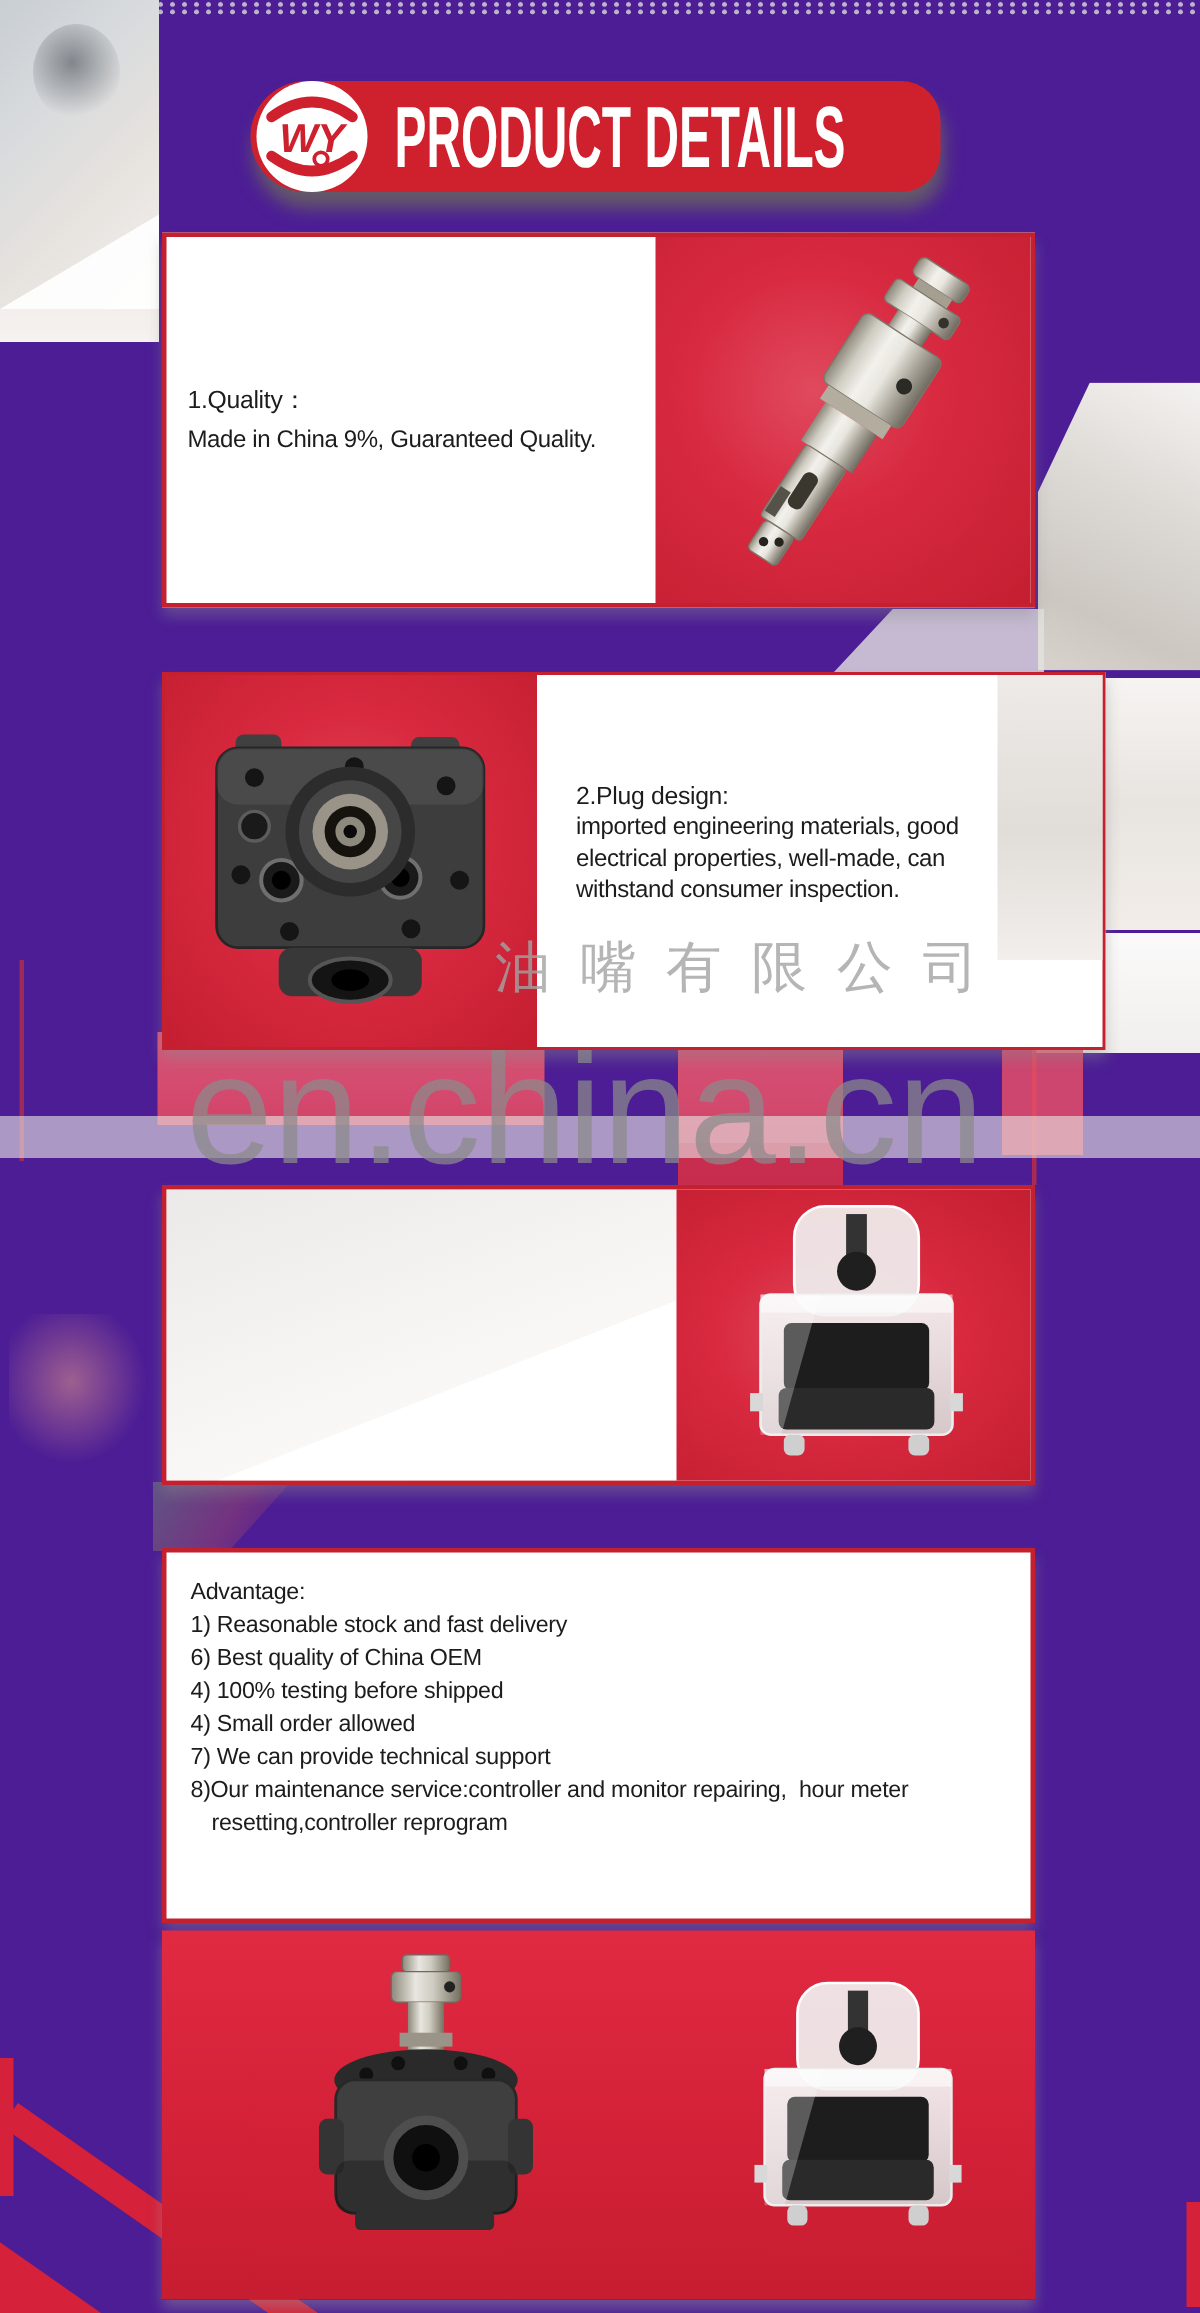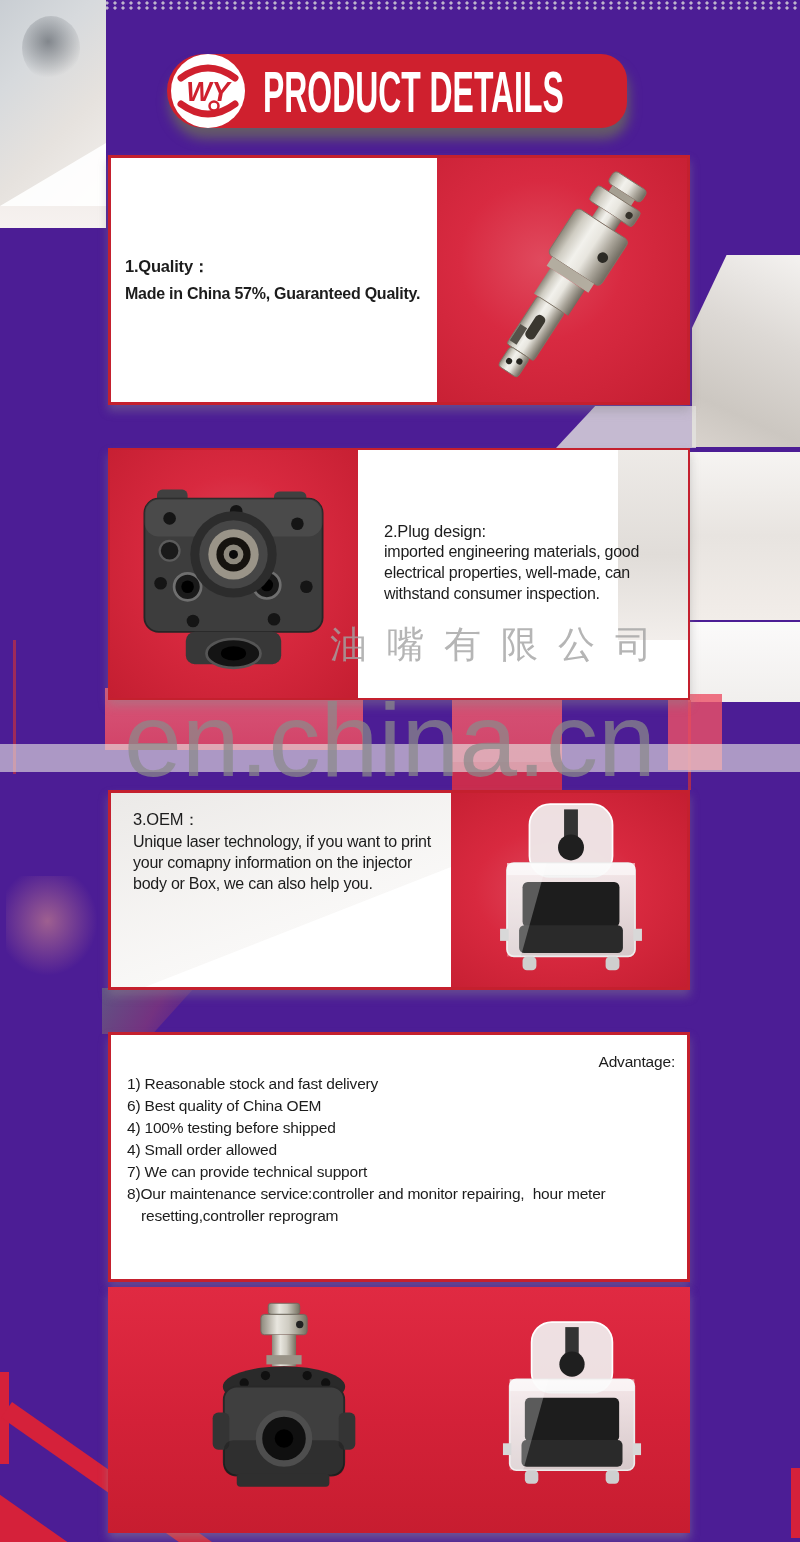--- a/index.html
+++ b/index.html
@@ -72,44 +72,44 @@
   }
   .banner-title{
     position:absolute;left:96px;top:9px;height:56px;line-height:58px;
     font-size:58px;font-weight:700;color:#ffffff;letter-spacing:0;
     transform:scaleX(.55);transform-origin:left center;white-space:nowrap;
   }
   .logo{position:absolute;left:0;top:-4px;width:82px;height:82px;}
   
   .card{position:absolute;box-sizing:border-box;background:#fff;border:3px solid #c4202e;
     box-shadow:0 6px 9px rgba(140,140,140,.4);z-index:4;}
-  .card1{left:108px;top:155px;width:582px;height:250px;font-weight:bold;}
+  .card1{left:108px;top:155px;width:582px;height:250px;}
   .card1-red{position:absolute;right:0;top:0;width:250px;height:244px;
     background:radial-gradient(ellipse at 42% 42%,#e04a5e 0%,#d82a41 40%,#c41e31 100%);}
   .card1-text{position:absolute;left:14px;top:0;width:315px;height:244px;
     display:flex;flex-direction:column;justify-content:center;gap:5px;}
   .sec-h{font-size:16.5px;letter-spacing:-.2px;}
   .sec-b{font-size:16px;letter-spacing:-.25px;line-height:21px;}
-  .card2{left:108px;top:448px;width:582px;height:252px;border-width:2px;}
+  .card2{left:108px;top:448px;width:629px;height:252px;border-width:2px;}
   .card2-red{position:absolute;left:0;top:0;width:248px;height:248px;
     background:radial-gradient(ellipse at 50% 45%,#e04a5e 0%,#d8293f 45%,#c41e31 100%);}
   .card2-photo-strip{position:absolute;right:0;top:0;width:70px;height:190px;
     background:linear-gradient(180deg,#e9e5e1 0%,#d9d4cf 55%,#efeae6 100%);opacity:.8;}
   .card2-text{position:absolute;left:274px;top:72px;width:290px;}
   .card3{left:108px;top:790px;width:582px;height:200px;}
   .card3-left{position:absolute;left:0;top:0;width:340px;height:194px;
     background:linear-gradient(160deg,rgba(216,212,208,.5) 0%,rgba(236,233,230,.5) 45%,rgba(255,255,255,.2) 100%);}
   .card3-left .cut{position:absolute;left:0;bottom:0;width:340px;height:120px;background:#fff;
     clip-path:polygon(10% 100%,100% 100%,100% 0);opacity:.95;}
   .card3-red{position:absolute;right:0;top:0;width:236px;height:194px;
     background:radial-gradient(ellipse at 45% 50%,#e04a5e 0%,#d8293f 45%,#c41e31 100%);}
   .card3-text{position:absolute;left:22px;top:16px;width:308px;z-index:2;}
   .adv{left:108px;top:1032px;width:582px;height:250px;}
   .adv-inner{position:absolute;left:16px;top:16px;width:548px;}
-  .adv-h{font-size:15.5px;letter-spacing:-.2px;line-height:22px;text-align:right;}
+  .adv-h{font-size:15.5px;letter-spacing:-.2px;line-height:22px;}
   .adv-item{font-size:15.5px;letter-spacing:-.2px;line-height:22px;
     white-space:pre-wrap;padding-left:14px;text-indent:-14px;}
   
   .panel{left:108px;top:1287px;width:582px;height:246px;z-index:4;
     background:linear-gradient(180deg,#e02a42 0%,#d32138 55%,#c71d30 100%);
     box-shadow:0 6px 9px rgba(150,150,150,.45);}
   .prod{position:absolute;}
 </style>
 </head>
 <body>
@@ -169,21 +169,21 @@
           <rect x="58" y="184" width="12" height="30" rx="5" fill="#3a372f"></rect>
           <rect x="48" y="205" width="9" height="22" fill="#55524a"></rect>
           <rect x="52" y="232" width="26" height="26" rx="4" fill="url(#met1)" stroke="#7c7769" stroke-width="1"></rect>
           <circle cx="60" cy="247" r="3.5" fill="#26241f"></circle>
           <circle cx="70" cy="241" r="3.5" fill="#26241f"></circle>
         </g>
       </svg>
     </div>
     <div class="card1-text">
       <div class="sec-h">1.Quality：</div>
-      <div class="sec-b">Made in China 57%, Guaranteed Quality.</div>
+      <div class="sec-b">Made in China 9%, Guaranteed Quality.</div>
     </div>
   </div>
 
   <div class="card card2">
     <div class="card2-photo-strip"></div>
     <div class="card2-red">
       <svg class="prod" style="left:20px;top:18px;width:207px;height:207px;" viewBox="0 0 230 230">
         <rect x="30" y="24" width="34" height="18" rx="6" fill="#404040"></rect>
         <rect x="160" y="26" width="36" height="18" rx="6" fill="#404040"></rect>
         <rect x="16" y="34" width="198" height="148" rx="16" fill="#3d3d3d" stroke="#262626" stroke-width="2"></rect>
@@ -244,24 +244,20 @@
         <rect x="16" y="74" width="148" height="108" rx="8" fill="url(#plast1)" stroke="#ececec" stroke-width="2"></rect>
         <rect x="16" y="74" width="148" height="14" fill="rgba(255,255,255,.55)"></rect>
         <rect x="34" y="96" width="112" height="52" rx="6" fill="#1d1d1d"></rect>
         <rect x="30" y="146" width="120" height="32" rx="6" fill="#2a2a2a"></rect>
         <polygon points="16,74 62,74 32,182 16,182" fill="rgba(255,255,255,.28)"></polygon>
         <rect x="8" y="150" width="10" height="14" fill="#d8d8d8"></rect>
         <rect x="162" y="150" width="10" height="14" fill="#d8d8d8"></rect>
         <rect x="34" y="182" width="16" height="16" rx="5" fill="#cfcfcf"></rect>
         <rect x="130" y="182" width="16" height="16" rx="5" fill="#cfcfcf"></rect>
       </svg>
-    </div>
-    <div class="card3-text">
-      <div class="sec-h">3.OEM：</div>
-      <div class="sec-b">Unique laser technology, if you want to print your comapny information on the injector body or Box, we can also help you.</div>
     </div>
   </div>
 
   <div class="card adv">
     <div class="adv-inner">
       <div class="adv-h">Advantage:</div>
       <div class="adv-item">1) Reasonable stock and fast delivery</div>
       <div class="adv-item">6) Best quality of China OEM</div>
       <div class="adv-item">4) 100% testing before shipped</div>
       <div class="adv-item">4) Small order allowed</div>

